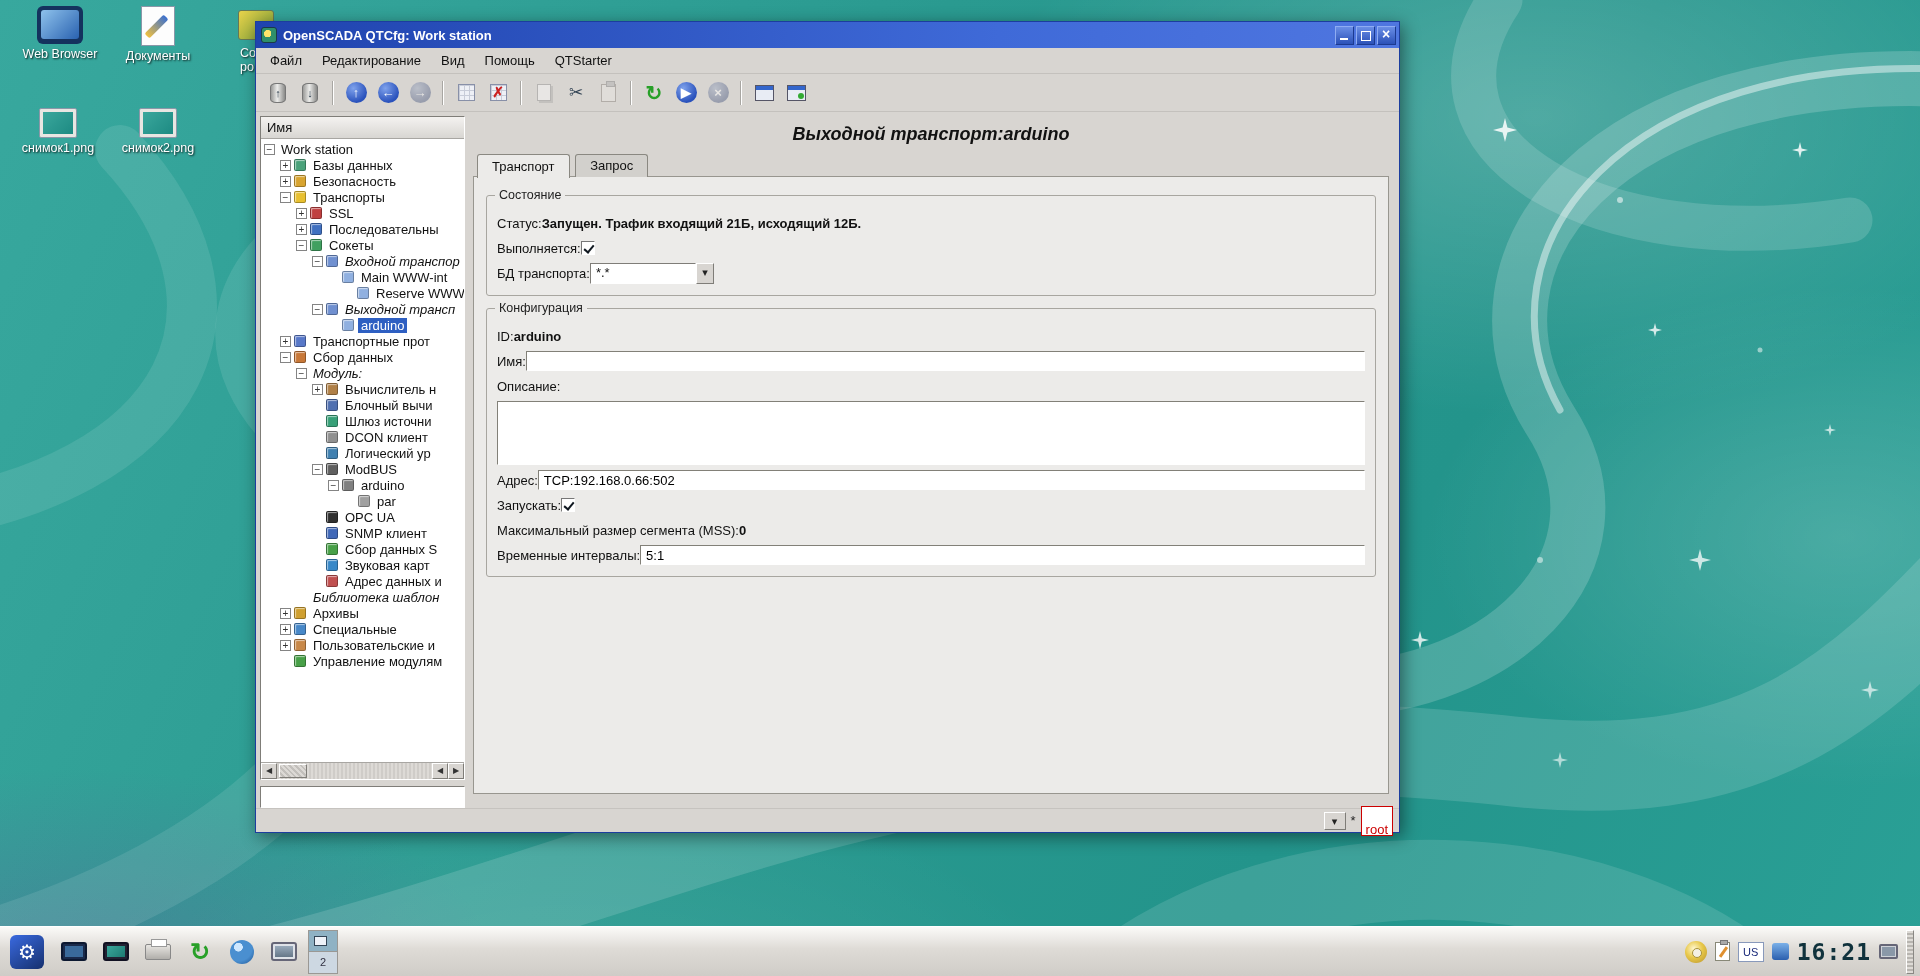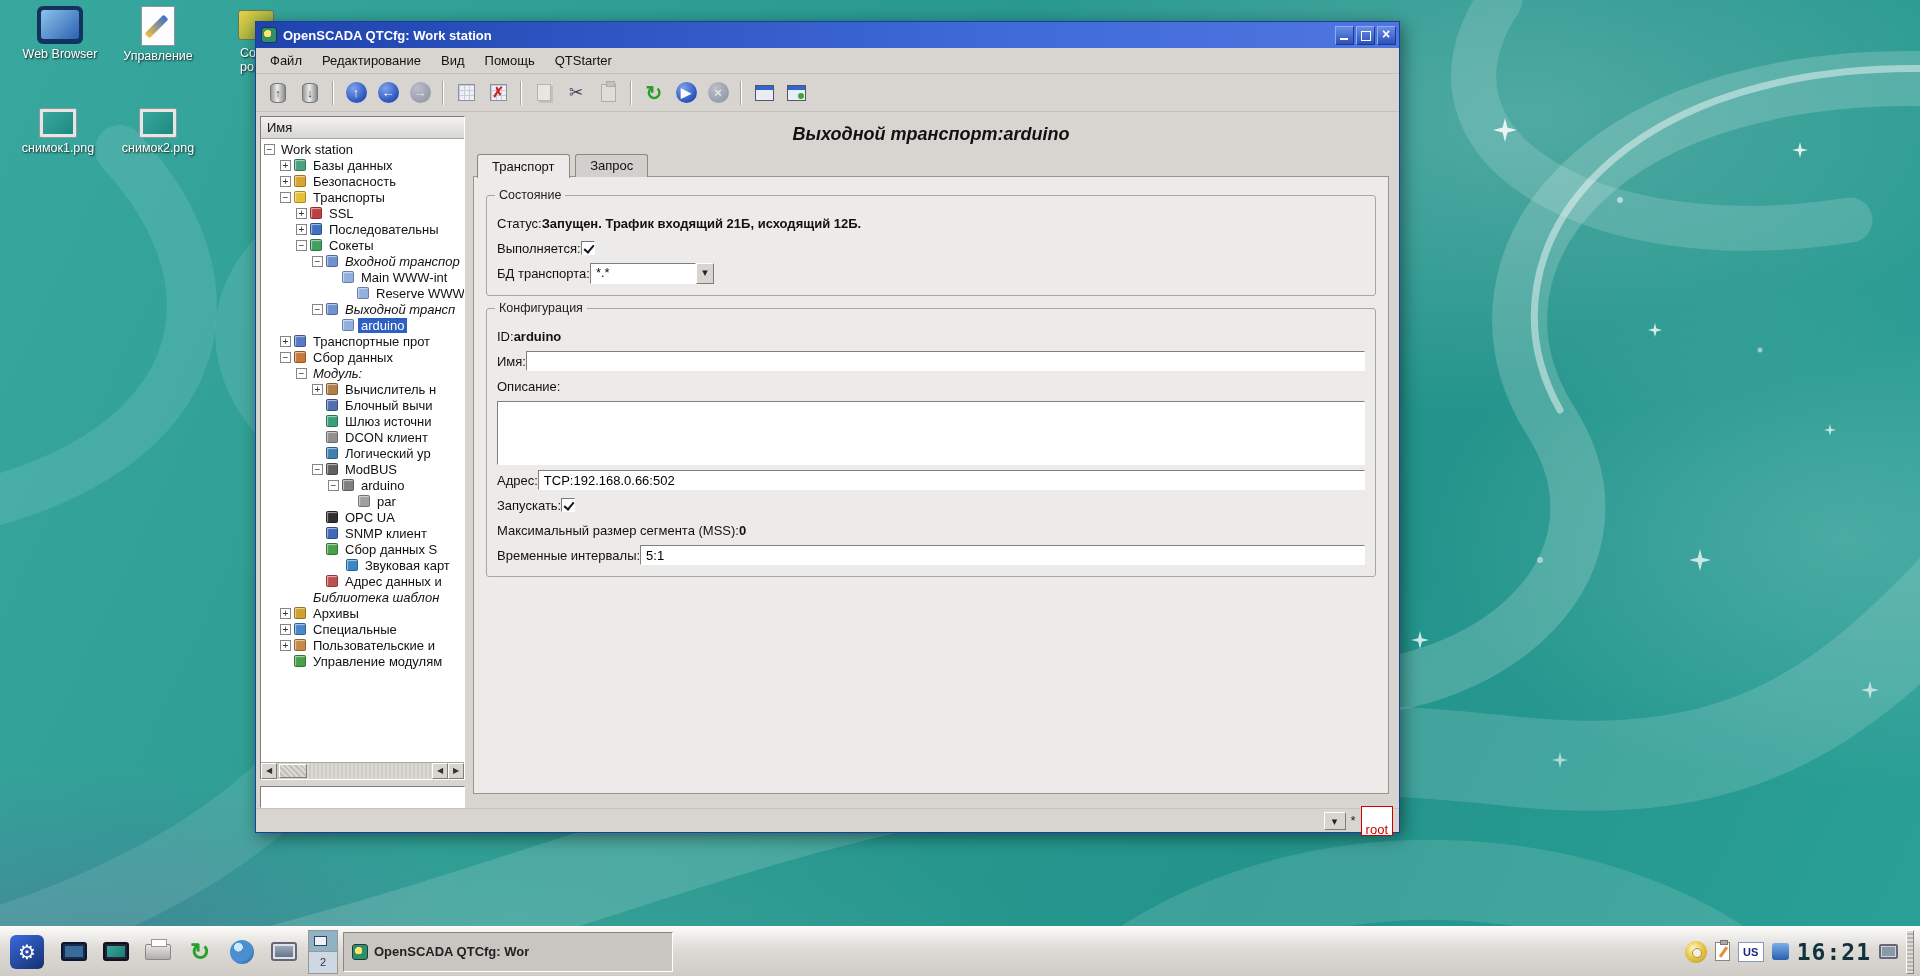--- a/index.html
+++ b/index.html
@@ -151,21 +151,21 @@
   .pg-cell.active::after { content:""; position:absolute; left:5px; top:5px; width:11px; height:8px; background:#eef2f8; border:1px solid #345; }
   .task-btn { height:40px; width:330px; flex:none; display:flex; align-items:center; gap:6px; padding:0 8px;
     background:#c9c6c1; border:1px solid; border-color:#8a8884 #fff #fff #8a8884; overflow:hidden; }
   .task-label { font-size:13px; font-weight:bold; color:#222; white-space:nowrap; overflow:hidden; }
   .tray { margin-left:auto; display:flex; align-items:center; gap:8px; padding-right:2px; }
   .tr-cd { width:22px; height:22px; border-radius:50%; background:radial-gradient(circle at 40% 35%, #fff7d0, #e8c84a 45%, #b8922a); position:relative; display:inline-block; }
   .tr-cd::after { content:""; position:absolute; left:7px; top:7px; width:8px; height:8px; border-radius:50%; background:#f4f0e4; border:1px solid #a8923a; }
   .tr-klipper { width:15px; height:19px; background:#fff; border:1px solid #887; position:relative; display:inline-block; }
   .tr-klipper::before { content:""; position:absolute; top:-3px; left:4px; width:6px; height:3px; background:#aaa; border:1px solid #777; }
   .tr-klipper::after { content:""; position:absolute; left:6px; top:3px; width:3px; height:12px; background:#e09030; transform:rotate(35deg); }
-  .tr-us { width:26px; height:20px; background:#fff; border:1px solid #8899bb; color:#1a2a7a; font-size:11px; font-weight:bold; display:inline-flex; align-items:center; justify-content:center; }
+  .tr-us { width:26px; height:20px; background:#fff; border:1px solid #8899bb; color:#1a2a7a; font-size:11px; font-weight:normal; display:inline-flex; align-items:center; justify-content:center; }
   .tr-blue { width:17px; height:17px; border-radius:3px; background:linear-gradient(#7ab0e8,#2a5fae); display:inline-block; }
   .clock { font-family:"DejaVu Sans Mono", monospace; font-weight:bold; font-size:23px; color:#10323c; letter-spacing:1px; }
   .tr-gray { width:19px; height:15px; background:#cfd2d8; border:2px solid #667; border-radius:2px; display:inline-block; position:relative; }
   .tr-gray::after { content:""; position:absolute; left:1px; right:1px; top:1px; bottom:1px; background:#8a98a8; }
   .panel-edge { width:8px; height:44px; background:repeating-linear-gradient(#dedbd6 0 2px,#b8b5b0 2px 4px); border:1px solid; border-color:#fff #8a8884 #8a8884 #fff; display:inline-block; }
 </style>
 </head>
 <body>
 
 <svg id="wallpaper" width="1920" height="976" viewBox="0 0 1920 976">
@@ -212,21 +212,21 @@
     <circle cx="1245" cy="120" r="3" opacity="0.6"></circle>
     <circle cx="1380" cy="420" r="2.5" opacity="0.5"></circle>
     <circle cx="1620" cy="200" r="3" opacity="0.55"></circle>
     <circle cx="1760" cy="350" r="2.5" opacity="0.5"></circle>
     <circle cx="1540" cy="560" r="3" opacity="0.5"></circle>
   </g>
 </svg>
 
 <div id="desk-icons">
     <div class="dicon"><span class="dpic dk-web"></span><span class="dlabel">Web Browser</span></div>
-    <div class="dicon"><span class="dpic dk-doc"></span><span class="dlabel">Управление</span></div>
+    <div class="dicon"><span class="dpic dk-doc"></span><span class="dlabel">Документы</span></div>
     <div class="dicon"><span class="dpic dk-img"></span><span class="dlabel">снимок1.png</span></div>
     <div class="dicon"><span class="dpic dk-img"></span><span class="dlabel">снимок2.png</span></div>
   </div>
 
 <div id="partial-icon">
   <span class="dk-part"></span>
   <span class="dlabel">Со ро</span>
 </div>
 
 <div id="window">
@@ -433,21 +433,21 @@
             <div class="trow" style="padding-left:51px">
               <span class="exp none"></span>
               <span class="ticon" style="background:#4068b8"></span>
               <span class="tlabel">SNMP клиент</span>
             </div>
             <div class="trow" style="padding-left:51px">
               <span class="exp none"></span>
               <span class="ticon" style="background:#48a048"></span>
               <span class="tlabel">Сбор данных S</span>
             </div>
-            <div class="trow" style="padding-left:71px">
+            <div class="trow" style="padding-left:51px">
               <span class="exp none"></span>
               <span class="ticon" style="background:#3888c8"></span>
               <span class="tlabel">Звуковая карт</span>
             </div>
             <div class="trow" style="padding-left:51px">
               <span class="exp none"></span>
               <span class="ticon" style="background:#c05050"></span>
               <span class="tlabel">Адрес данных и</span>
             </div>
             <div class="trow" style="padding-left:35px">
@@ -580,24 +580,20 @@
         <span class="li li-globe"></span>
       </button>
       <button class="tk-btn">
         <span class="li li-display"></span>
       </button>
     </span>
   <div class="pager">
     <div class="pg-cell active"></div>
     <div class="pg-cell">2</div>
   </div>
-  <button class="task-btn">
-    <span class="app-ico"></span>
-    <span class="task-label">OpenSCADA QTCfg: Wor</span>
-  </button>
   <span class="tray">
     <span class="tr-cd"></span>
     <span class="tr-klipper"></span>
     <span class="tr-us">US</span>
     <span class="tr-blue"></span>
     <span class="clock">16:21</span>
     <span class="tr-gray"></span>
     <span class="panel-edge"></span>
   </span>
 </div>

